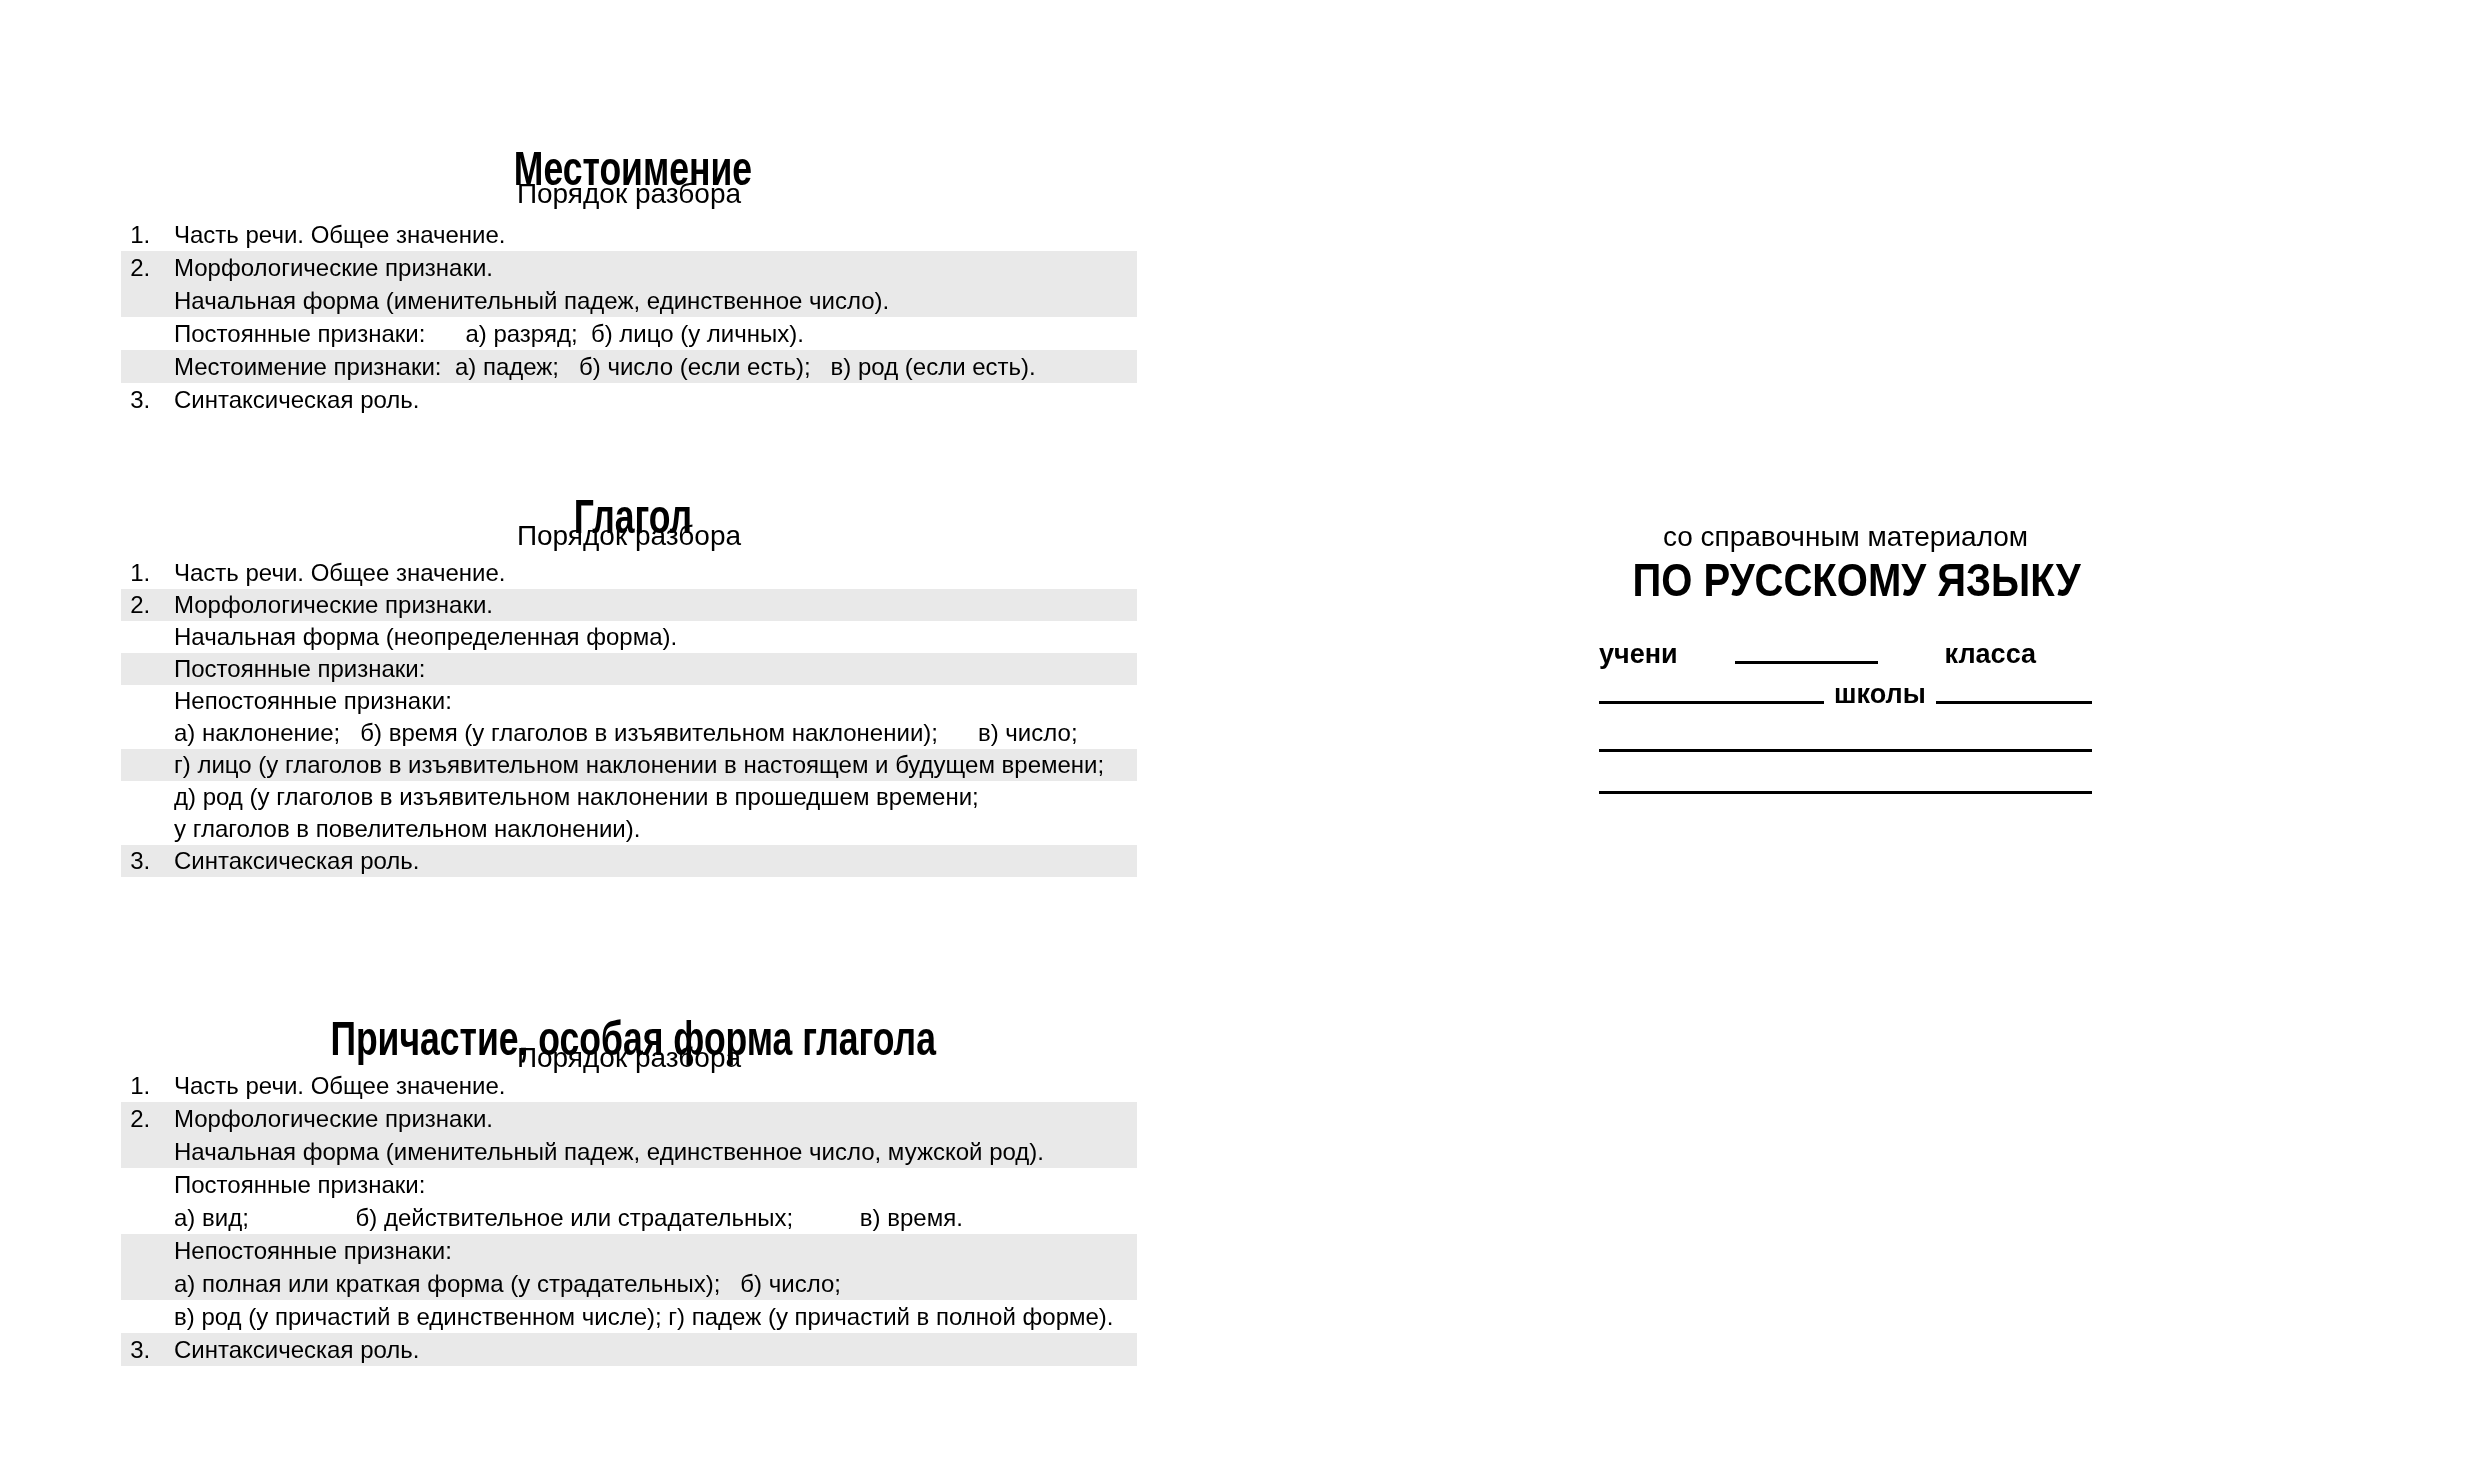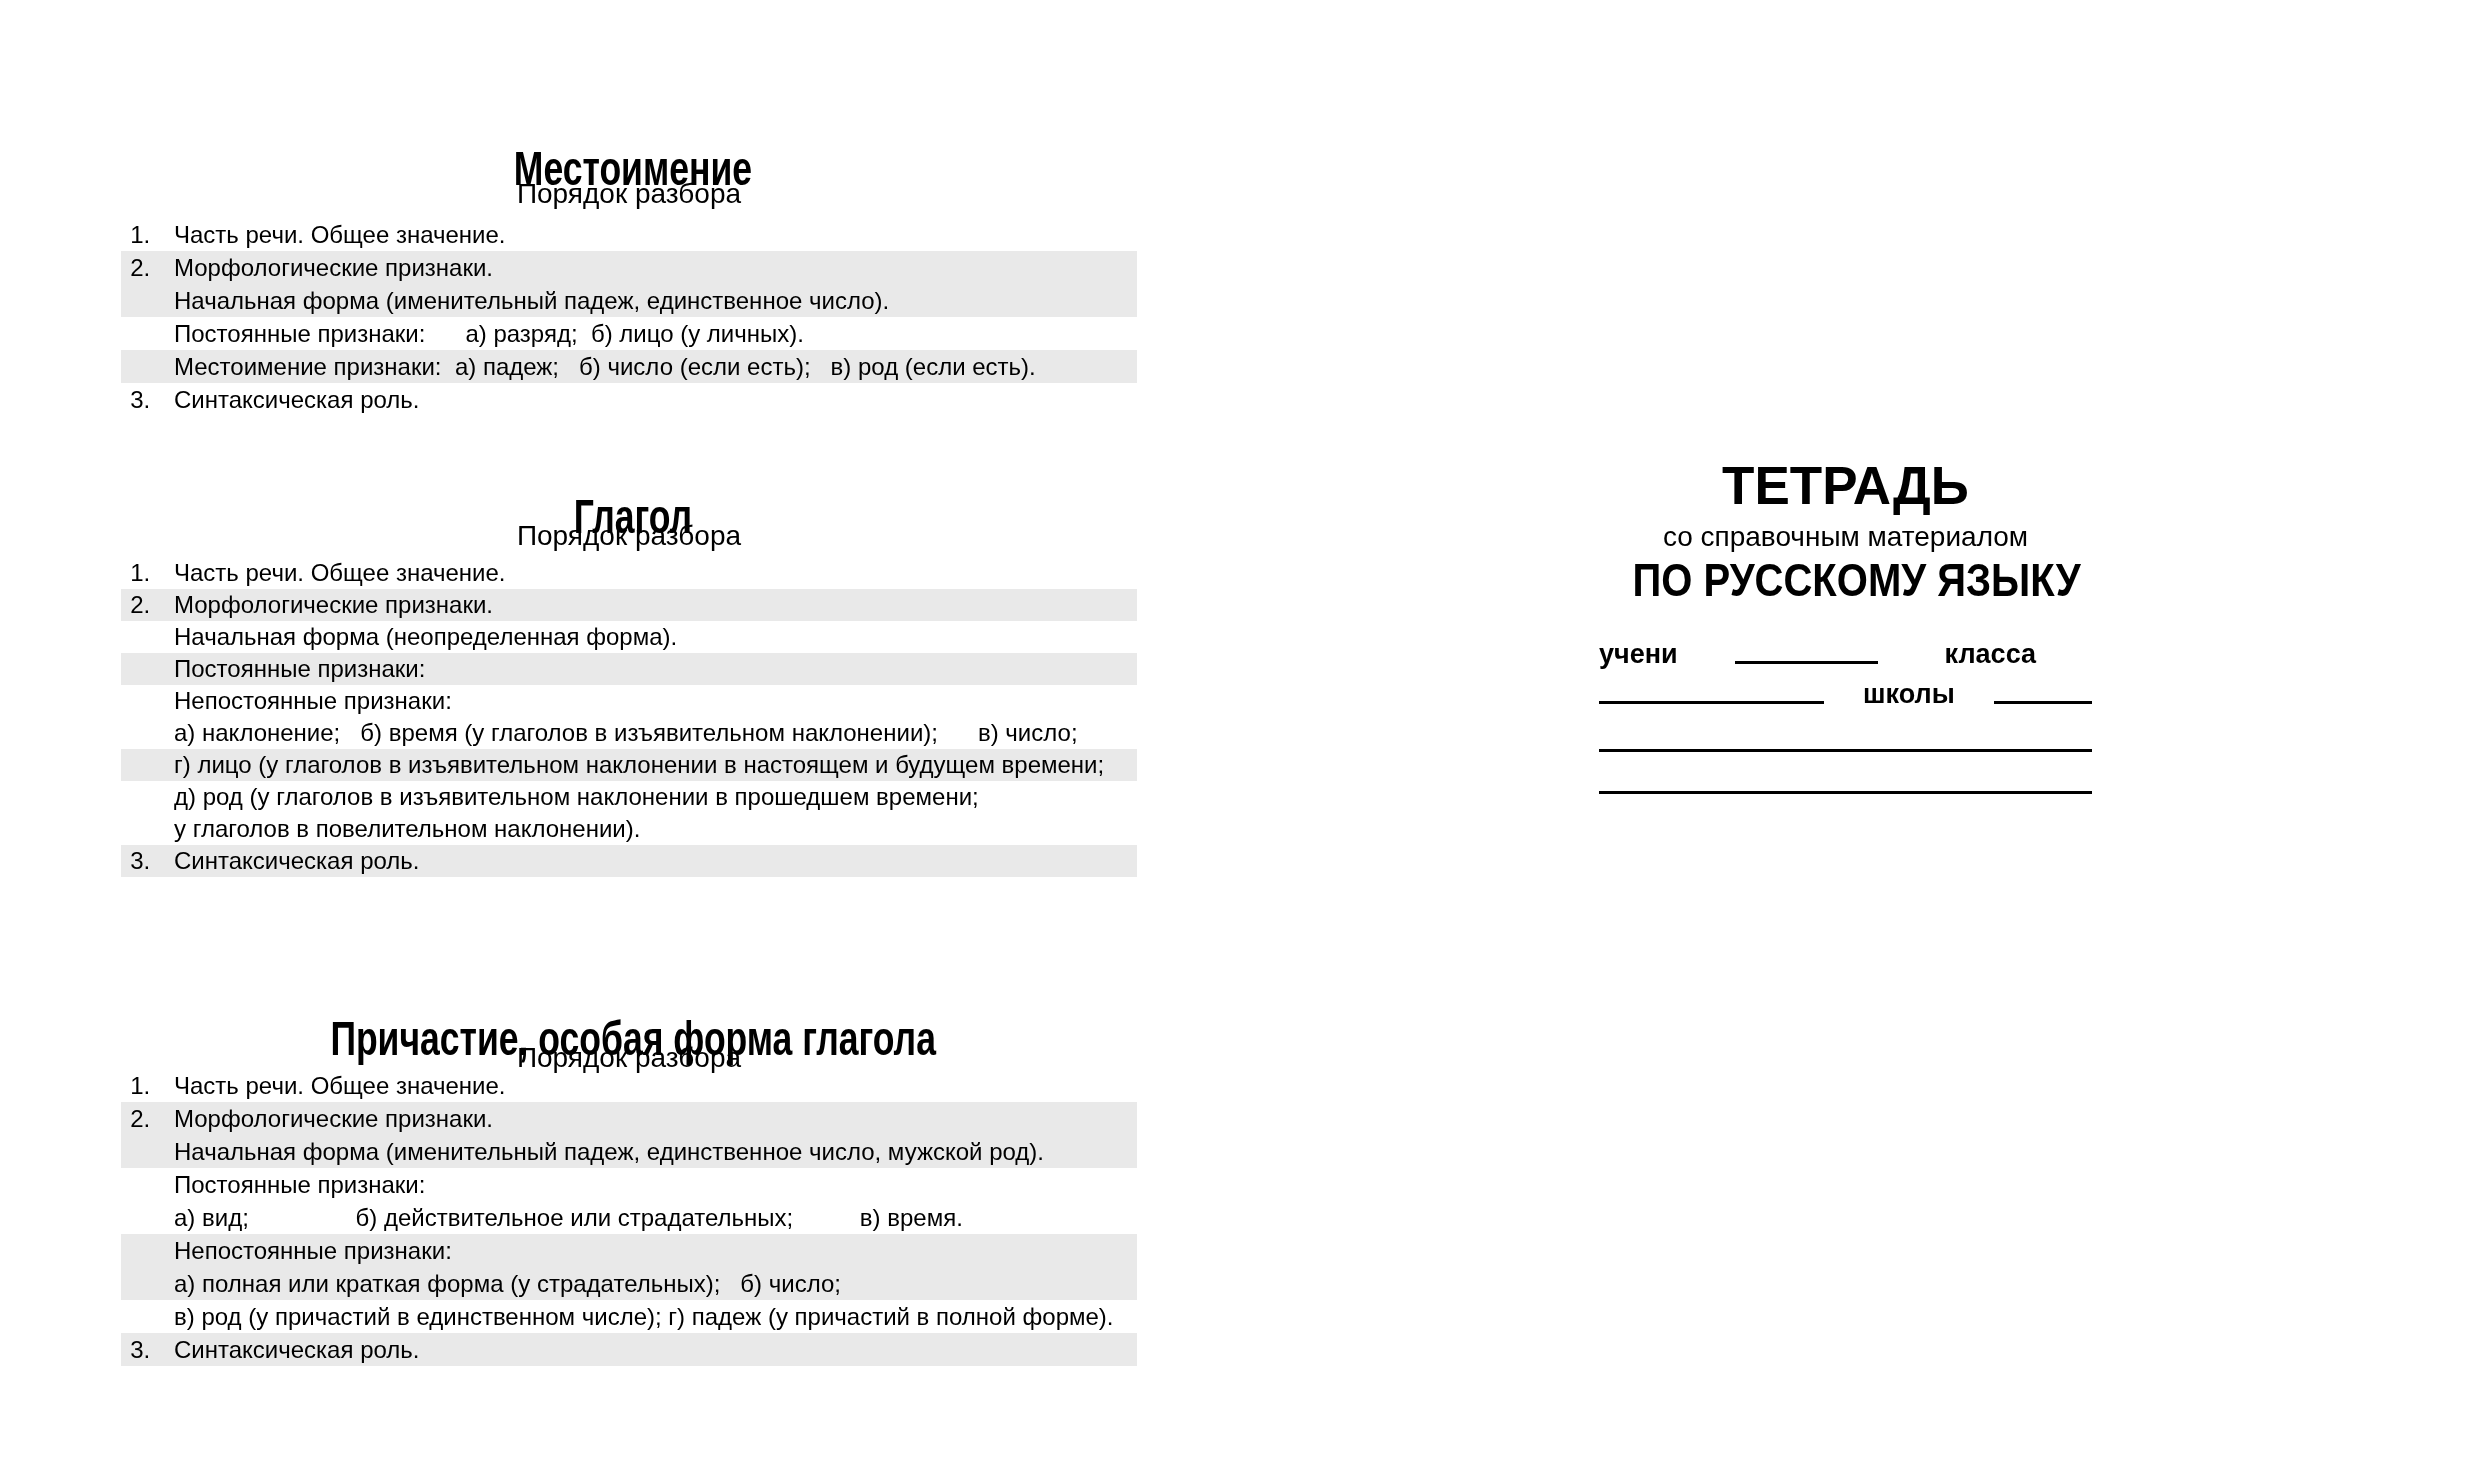--- a/index.html
+++ b/index.html
@@ -63,21 +63,21 @@
     position:absolute;top:97px;left:0;width:100%;
     text-align:center;font-weight:bold;font-size:46px;line-height:49px;
     white-space:nowrap;
   }
   .cx87{display:inline-block;transform:scaleX(0.87);transform-origin:50% 50%;}
   .f-row{
     position:absolute;left:0;width:100%;height:27px;
     display:flex;align-items:flex-end;
   }
   .f-row1{top:182px;gap:46px;}
-  .f-row2{top:222px;gap:29px;}
+  .f-row2{top:222px;}
   .f-label{
     font-weight:bold;font-size:27px;line-height:27px;white-space:pre;
     display:inline-block;
   }
   .f-line{
     display:inline-block;height:0;
     border-bottom:3.1px solid #000;
     margin-bottom:3.7px;
   }
   .f-line-a{width:185px;margin-left:11px;margin-right:11px;}
@@ -215,21 +215,20 @@
         <div class="row shaded">
             <span class="num">3.</span>
             <span class="txt">Синтаксическая роль.</span>
           </div>
       </div>
     </section>
 
   </div>
 
   <div class="cover">
-    <div class="cover-title">ТЕТРАДЬ</div>
     <div class="cover-sub">со справочным материалом</div>
     <div class="cover-subject"><span class="cx87">ПО РУССКОМУ ЯЗЫКУ</span></div>
 
     <div class="f-row f-row1">
       <span class="f-label">учени</span>
       <span class="f-line f-line-a"></span>
       <span class="f-label lbl-mid">класса</span>
       <span class="f-line f-flex"></span>
     </div>
 

